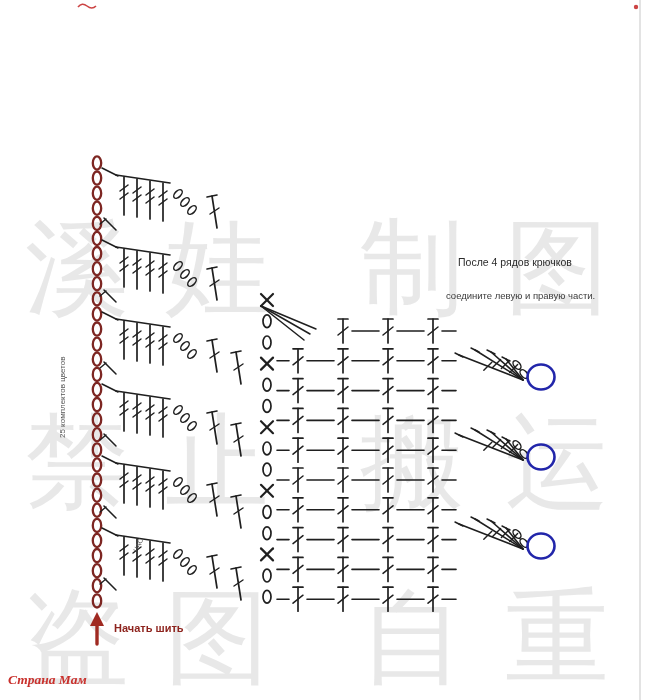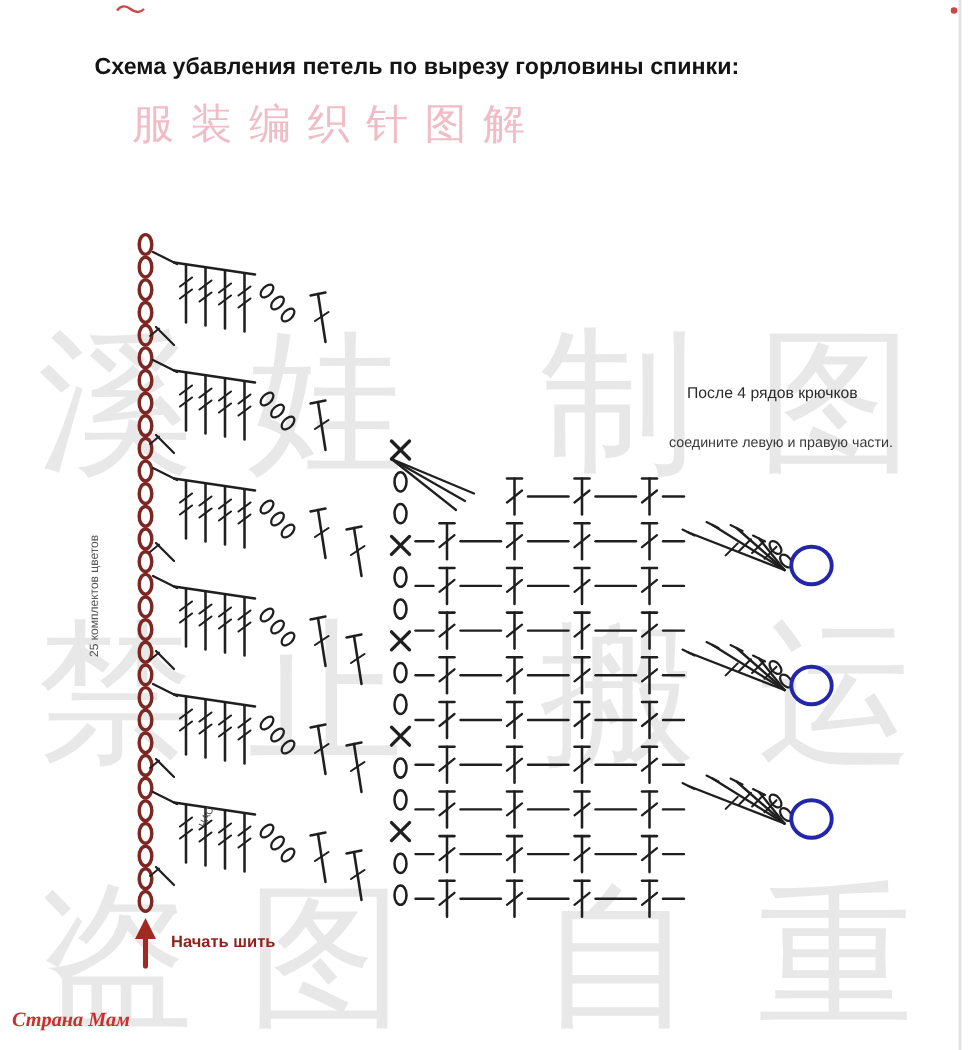--- a/index.html
+++ b/index.html
@@ -35,23 +35,21 @@
     <span class="wm" style="left:25px;top:410px">禁</span>
     <span class="wm" style="left:165px;top:410px">止</span>
     <span class="wm" style="left:360px;top:410px">搬</span>
     <span class="wm" style="left:505px;top:410px">运</span>
     <span class="wm" style="left:25px;top:585px">盗</span>
     <span class="wm" style="left:165px;top:585px">图</span>
     <span class="wm" style="left:360px;top:585px">自</span>
     <span class="wm" style="left:505px;top:585px">重</span>
   </div>
 
-  <div class="wm-pink">服装编织针图解</div>
-
-  <div class="title">Схема убавления петель по вырезу горловины спинки:</div>
+
 
   <svg id="chart" width="647" height="700" viewBox="0 0 647 700">
       <ellipse cx="97" cy="163" rx="4.2" ry="6.6" fill="none" stroke="#7d2622" stroke-width="2.3"></ellipse>
       <ellipse cx="97" cy="178.1" rx="4.2" ry="6.6" fill="none" stroke="#7d2622" stroke-width="2.3"></ellipse>
       <ellipse cx="97" cy="193.2" rx="4.2" ry="6.6" fill="none" stroke="#7d2622" stroke-width="2.3"></ellipse>
       <ellipse cx="97" cy="208.3" rx="4.2" ry="6.6" fill="none" stroke="#7d2622" stroke-width="2.3"></ellipse>
       <ellipse cx="97" cy="223.4" rx="4.2" ry="6.6" fill="none" stroke="#7d2622" stroke-width="2.3"></ellipse>
       <ellipse cx="97" cy="238.5" rx="4.2" ry="6.6" fill="none" stroke="#7d2622" stroke-width="2.3"></ellipse>
       <ellipse cx="97" cy="253.6" rx="4.2" ry="6.6" fill="none" stroke="#7d2622" stroke-width="2.3"></ellipse>
       <ellipse cx="97" cy="268.7" rx="4.2" ry="6.6" fill="none" stroke="#7d2622" stroke-width="2.3"></ellipse>

